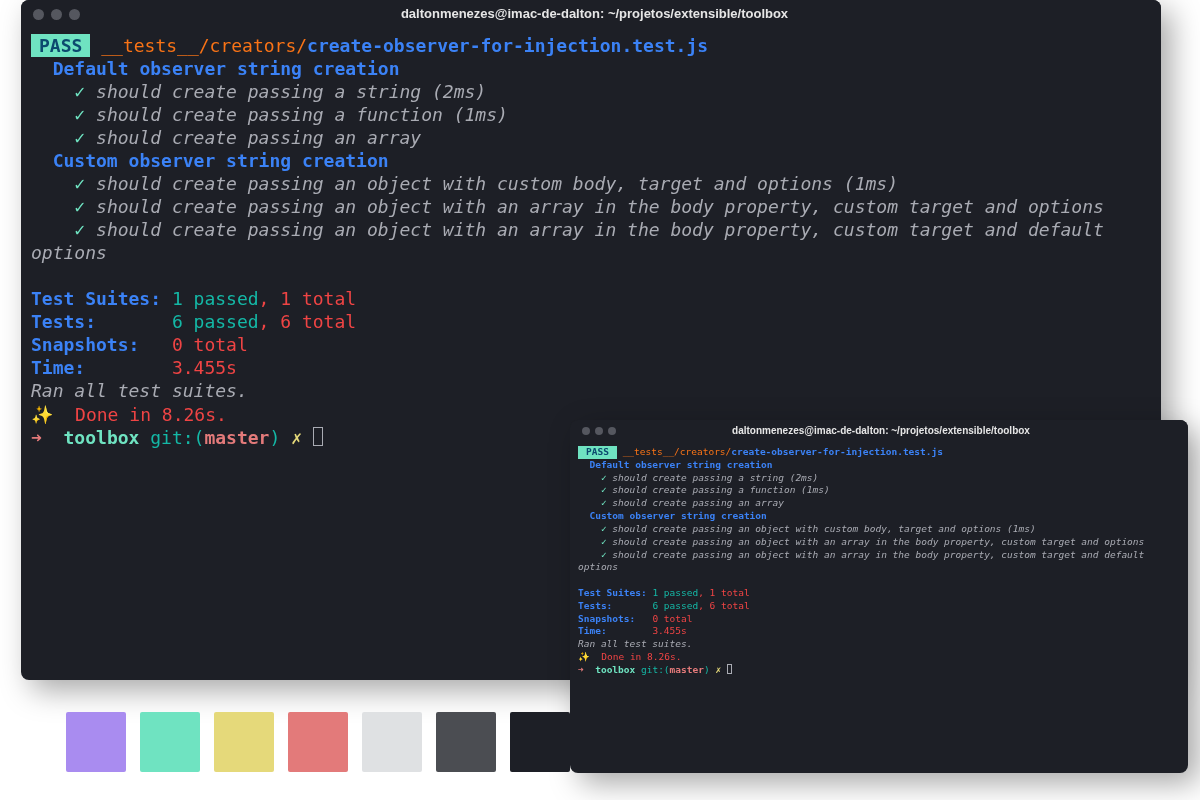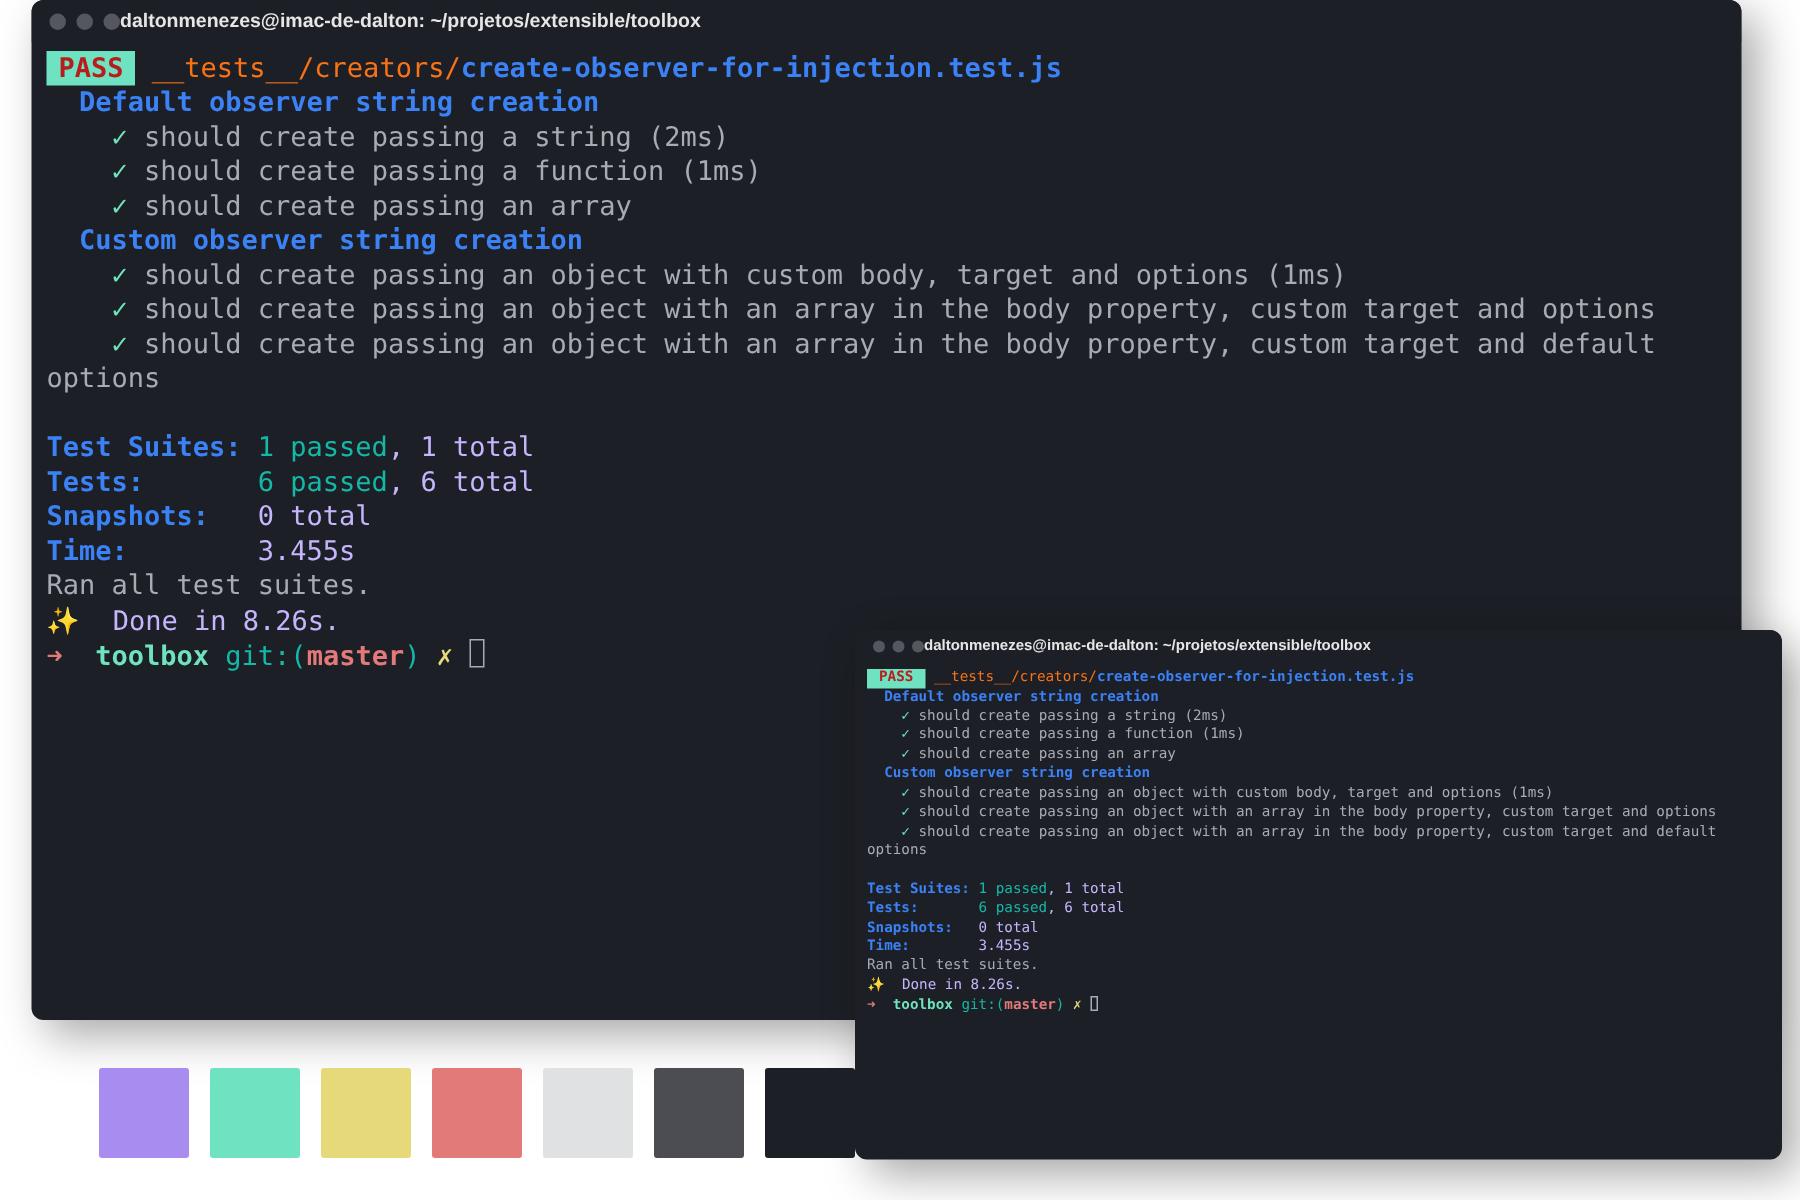--- a/index.html
+++ b/index.html
@@ -49,41 +49,42 @@
   .traffic-lights { display: flex; gap: 7px; }
   .terminal.small .traffic-lights { gap: 5px; }
   .light {
     width: 11px; height: 11px; border-radius: 50%;
     background: #55575f;
   }
   .terminal.small .light { width: 8px; height: 8px; }
 
   .title {
     flex: 1;
+    text-align: center;
     font-family: -apple-system, "Helvetica Neue", sans-serif;
     font-weight: 600;
     white-space: nowrap;
   }
   .terminal.big .title { font-size: 13px; }
   .terminal.small .title { font-size: 10px; }
 
   .term-body { padding: 6px 10px 10px 10px; white-space: pre-wrap; }
   .terminal.small .term-body { padding: 4px 8px 8px 8px; }
 
   .pass-badge {
     background: #6fe3c1;
-    color: #b91c1c;
+    color: #0c4a6e;
     font-weight: 700;
     padding: 0 8px;
     display: inline-block;
   }
   .dim { color: #f97316; }
   .white { color: #3b82f6; font-weight: 600; }
-  .whiten { color: #c4b5fd; }
-  .grey { color: #a9abb3; }
+  .whiten { color: #ef4444; }
+  .grey { color: #a9abb3; font-style: italic; }
   .green-check { color: #6fe3c1; }
   .purple { color: #14b8a6; font-weight: 400; }
   .teal { color: #6fe3c1; font-weight: 600; }
   .yellow { color: #e5d97a; }
   .red { color: #e37a7a; font-weight: 600; text-align: right; }
   .arrow { color: #e37a7a; font-weight: 700; }
 
   .cursor {
     display: inline-block;
     width: 0.55em;

